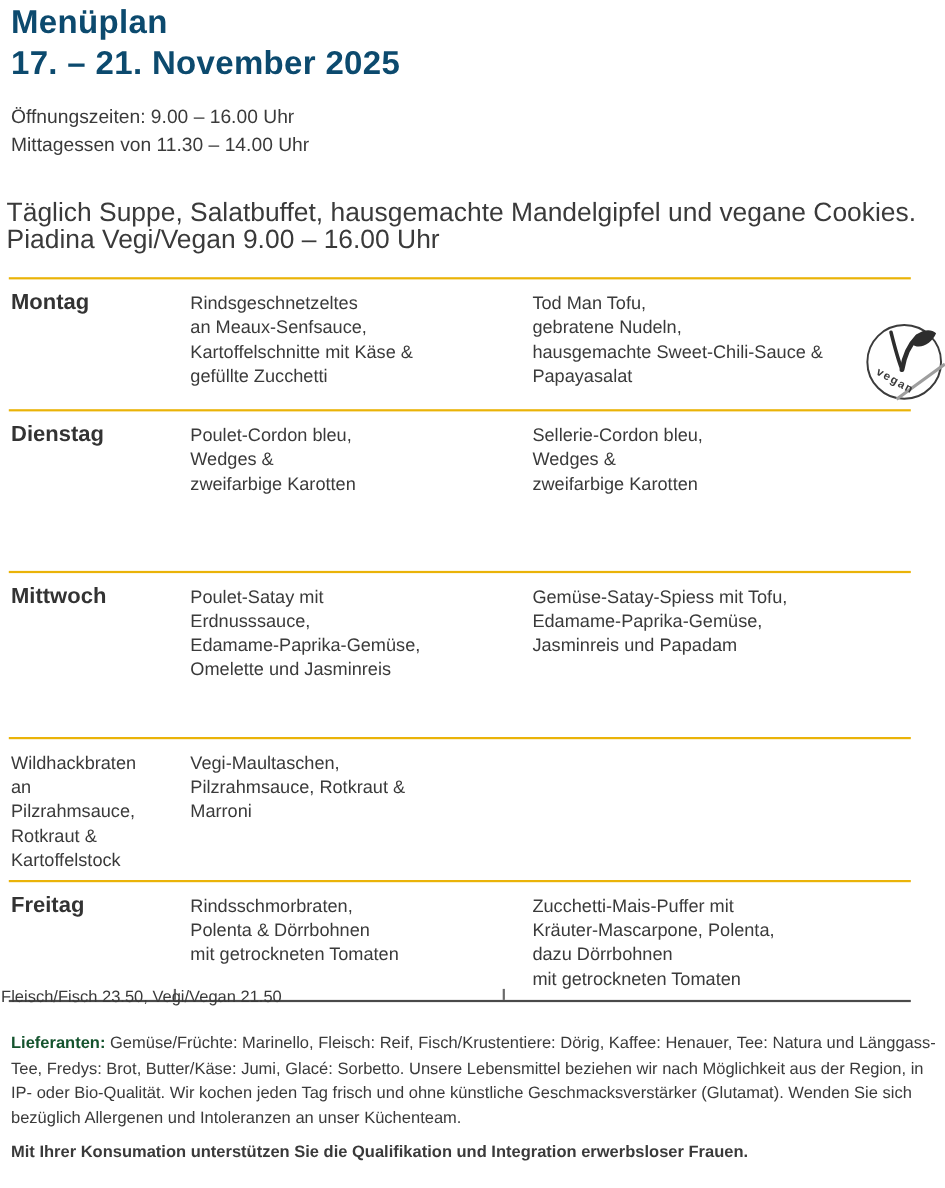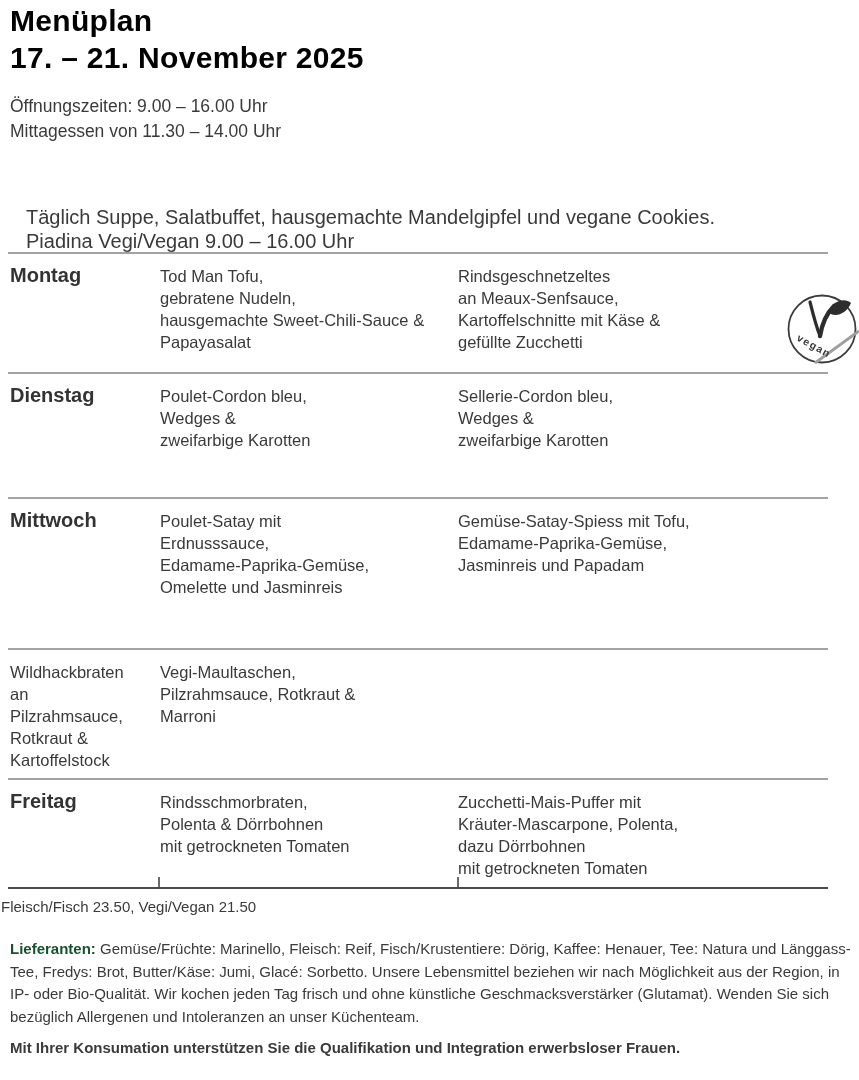--- a/index.html
+++ b/index.html
@@ -12,54 +12,54 @@
     color: #3a3a3a;
     overflow: hidden;
   }
   .title-block {
     position: absolute;
     left: 10px;
     top: 2px;
     font-size: 30px;
     font-weight: bold;
     line-height: 37px;
-    color: #000000;
+    color: #0c4a6e;
     letter-spacing: 0.3px;
   }
   .hours-block {
     position: absolute;
     left: 10px;
     top: 94px;
     font-size: 17.5px;
     line-height: 25px;
   }
   .daily-block {
     position: absolute;
-    left: 26px;
+    left: 6px;
     top: 182px;
-    font-size: 20px;
+    font-size: 24px;
     line-height: 24px;
-    margin-top: 23px;
   }
   .menu-table {
     position: absolute;
     left: 8px;
     top: 252px;
     width: 820px;
     border-bottom: 2px solid #4a4a4a;
   }
   .menu-row {
     display: grid;
     grid-template-columns: 150px 298px 1fr;
-    border-top: 2px solid #a3a3a3;
+    border-top: 2px solid #eab308;
     box-sizing: border-box;
     padding: 10px 0 0 2px;
+    gap: 13px;
   }
   .row-montag     { height: 120px; }
-  .row-dienstag   { height: 125px; }
+  .row-dienstag   { height: 147px; }
   .row-mittwoch   { height: 151px; }
   .row-donnerstag { height: 130px; }
   .row-freitag    { height: 109px; }
   .day-label {
     font-size: 20px;
     font-weight: bold;
     color: #333333;
   }
   .dish {
     font-size: 16.5px;
@@ -130,28 +130,28 @@
 
   <div class="daily-block">
     <div>Täglich Suppe, Salatbuffet, hausgemachte Mandelgipfel und vegane Cookies.</div>
     <div>Piadina Vegi/Vegan 9.00 – 16.00 Uhr</div>
   </div>
 
   <div class="menu-table">
 
     <div class="menu-row row-montag">
       <div class="day-label">Montag</div>
+      <div class="dish">Rindsgeschnetzeltes
+an Meaux-Senfsauce,
+Kartoffelschnitte mit Käse &amp;
+gefüllte Zucchetti</div>
       <div class="dish">Tod Man Tofu,
 gebratene Nudeln,
 hausgemachte Sweet-Chili-Sauce &amp;
 Papayasalat</div>
-      <div class="dish">Rindsgeschnetzeltes
-an Meaux-Senfsauce,
-Kartoffelschnitte mit Käse &amp;
-gefüllte Zucchetti</div>
     </div>
 
     <div class="menu-row row-dienstag">
       <div class="day-label">Dienstag</div>
       <div class="dish">Poulet-Cordon bleu,
 Wedges &amp;
 zweifarbige Karotten</div>
       <div class="dish">Sellerie-Cordon bleu,
 Wedges &amp;
 zweifarbige Karotten</div>

